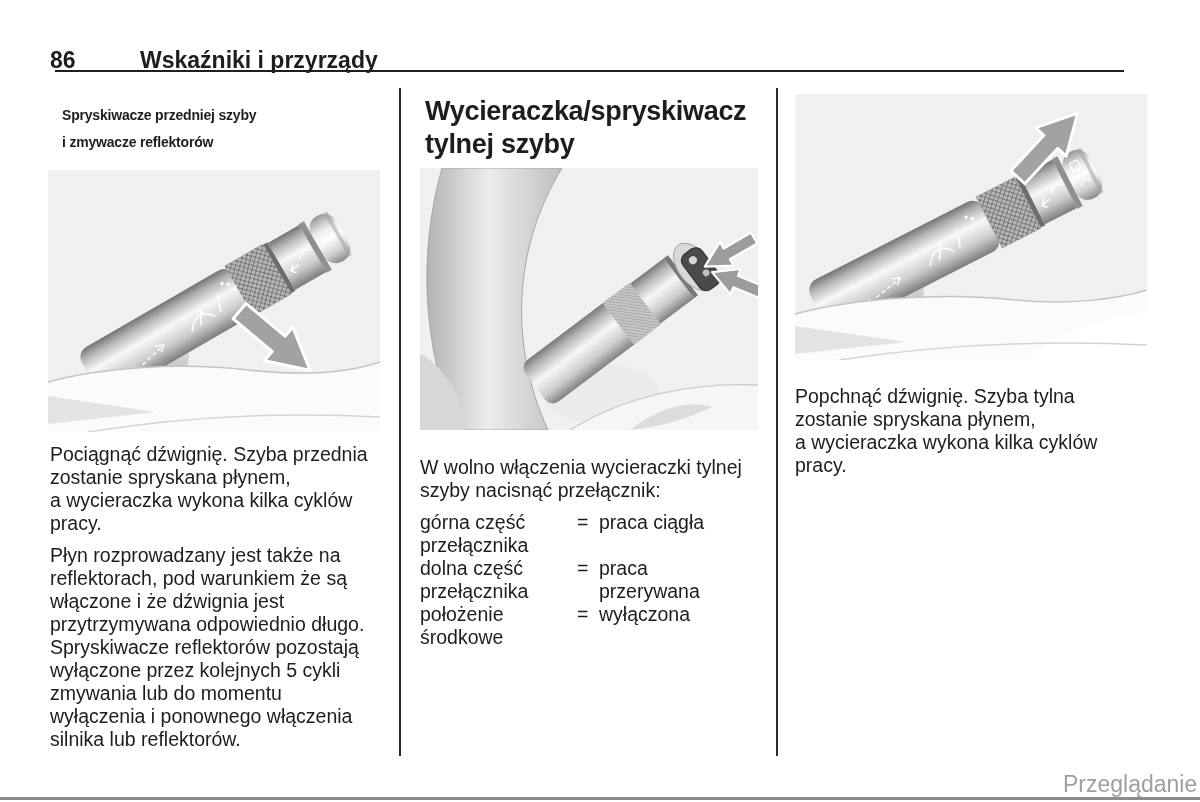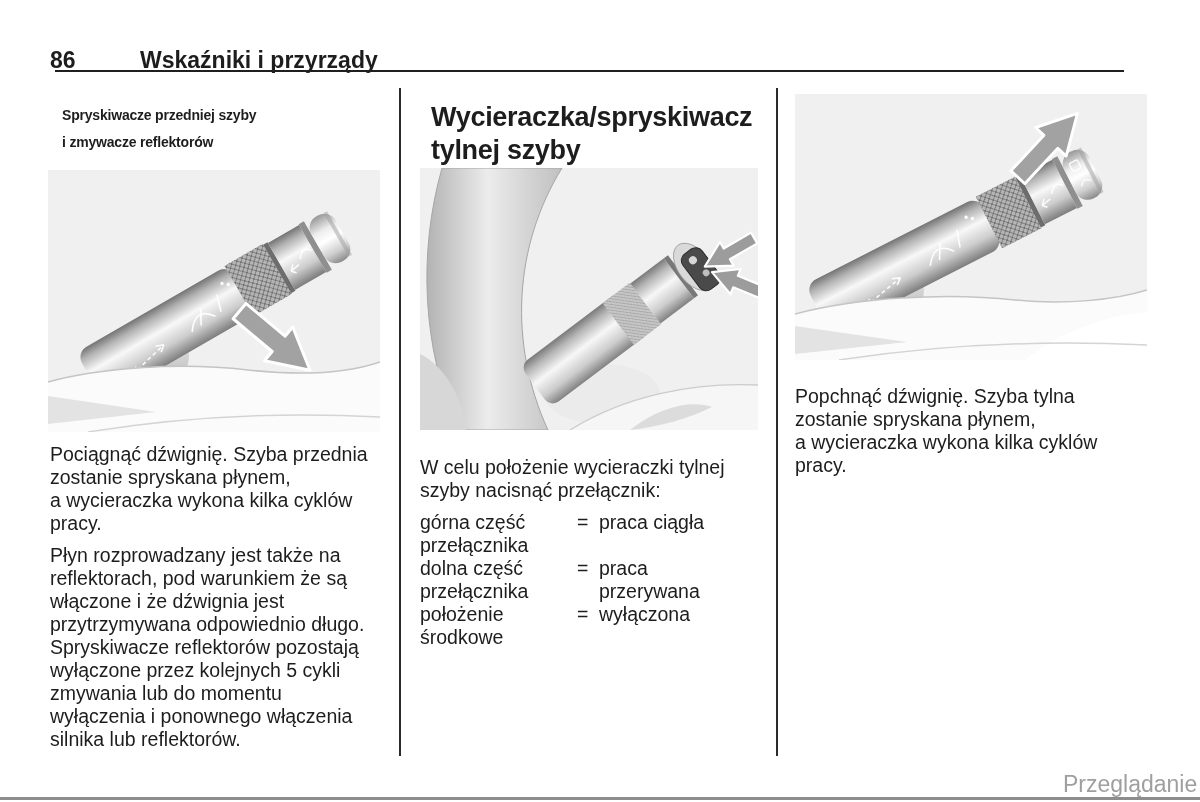--- a/index.html
+++ b/index.html
@@ -12,21 +12,21 @@
   .pgnum{display:inline-block;width:90px;}
   .hrule{position:absolute;left:55px;top:70px;width:1069px;height:2px;background:#1f1f1f;}
   .vdiv{position:absolute;top:88px;width:2px;height:668px;background:#2b2b2b;}
   .vdiv1{left:399px;}
   .vdiv2{left:776px;}
   .col{position:absolute;top:90px;}
   .colL{left:50px;width:330px;}
   .colM{left:420px;width:342px;}
   .colR{left:795px;width:352px;}
   .h-small{margin:12px;font-size:14px;line-height:27px;font-weight:bold;letter-spacing:-0.2px;white-space:pre-line;}
-  .h-large{margin:11px;font-size:27px;line-height:33px;font-weight:bold;letter-spacing:-0.3px;white-space:pre-line;}
+  .h-large{margin:5px;font-size:27px;line-height:33px;font-weight:bold;letter-spacing:-0.3px;white-space:pre-line;}
   .fig{position:absolute;margin:0;padding:0;}
   .figL{top:80px;left:-2px;width:332px;height:262px;}
   .figM{top:78px;left:0;width:338px;height:262px;}
   .figR{top:4px;left:0;width:352px;height:266px;}
   .txt{position:absolute;left:0;font-size:19.5px;line-height:23px;}
   .txtL{top:353px;width:330px;}
   .txtM{top:366px;width:342px;}
   .txtR{top:295px;width:350px;}
   .txt p{margin:0 0 9px 0;white-space:pre-line;}
   .intro{margin:0 0 7px 0;white-space:pre-line;}
@@ -177,21 +177,21 @@
         <g transform="translate(310,84) rotate(150) scale(0.62)">
           <path d="M-45,-10 L6,-10 L6,-22 L47,0 L6,22 L6,10 L-45,10 Z" fill="#9c9c9c" stroke="#ffffff" stroke-width="3.5" stroke-linejoin="round"></path>
         </g>
         <g transform="translate(319,115) rotate(202) scale(0.62)">
           <path d="M-45,-10 L6,-10 L6,-22 L47,0 L6,22 L6,10 L-45,10 Z" fill="#9c9c9c" stroke="#ffffff" stroke-width="3.5" stroke-linejoin="round"></path>
         </g>
       </svg>
     </figure>
 
     <div class="txt txtM">
-      <p class="intro">W celu położenie wycieraczki tylnej
+      <p class="intro">W wolno włączenia wycieraczki tylnej
 szyby nacisnąć przełącznik:</p>
       <div class="defrow">
         <span>górna część
 przełącznika</span>
         <span>=</span>
         <span>praca ciągła</span>
       </div>
       <div class="defrow">
         <span>dolna część
 przełącznika</span>

